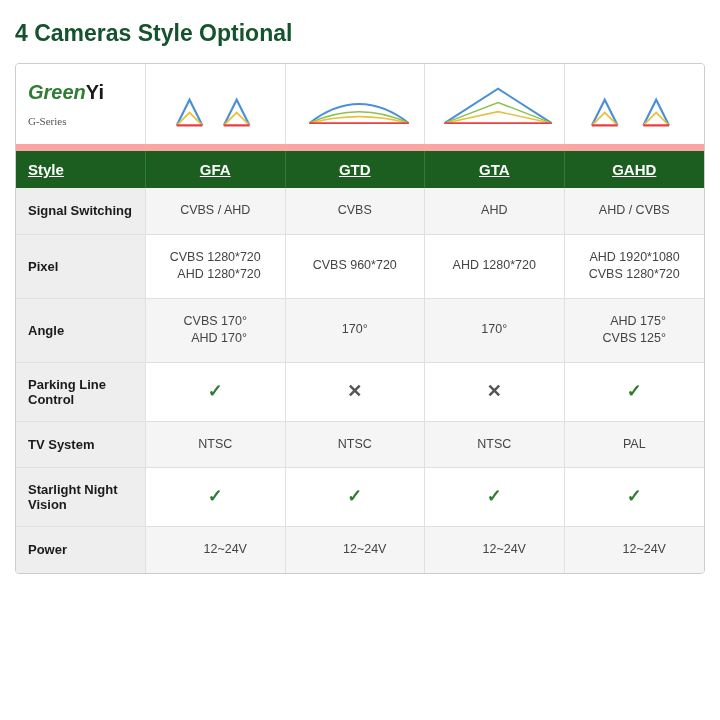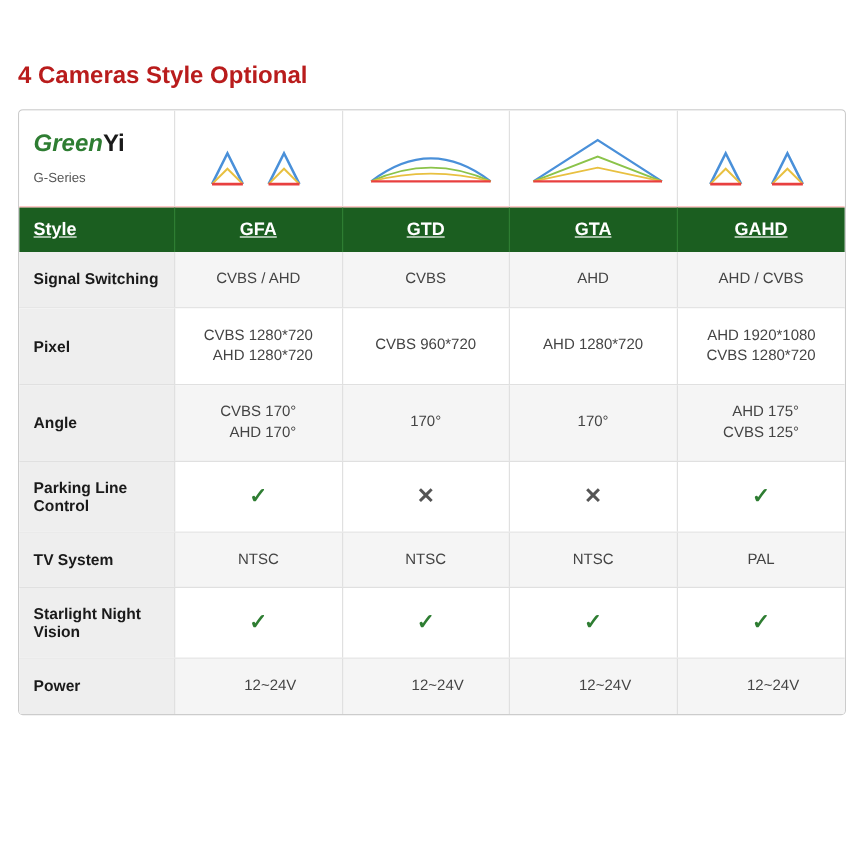--- a/index.html
+++ b/index.html
@@ -5,40 +5,39 @@
     * { margin: 0; padding: 0; box-sizing: border-box; }
     body {
       font-family: Arial, sans-serif;
       background: #fff;
       width: 720px;
       min-height: 720px;
       padding: 20px 15px;
     }
 
     .page-title {
-      font-size: 20px;
-      font-weight: bold;
-      color: #b91c1c;
+      font-size: 23px;
+      font-weight: bold;
+      color: #14532d;
       margin-bottom: 16px;
-      margin-top: 32px;
     }
 
     .table-wrapper {
       width: 100%;
       border: 1px solid #ccc;
       border-radius: 4px;
       overflow: hidden;
     }
 
     
     .image-row {
       display: grid;
       grid-template-columns: 130px 1fr 1fr 1fr 1fr;
       background: #fff;
-      border-bottom: 1px solid #fca5a5;
+      border-bottom: 7px solid #fca5a5;
     }
     .image-cell {
       padding: 10px 8px;
       display: flex;
       align-items: center;
       justify-content: center;
       border-right: 1px solid #e0e0e0;
     }
     .image-cell:last-child { border-right: none; }
     .logo-cell {
@@ -57,20 +56,21 @@
       line-height: 1.1;
     }
     .logo-text span {
       color: #1a1a1a;
       font-style: normal;
     }
     .logo-sub {
       font-size: 11px;
       color: #555;
       margin-top: 12px;
+      font-family: Liberation Serif, serif;
     }
 
     
     .camera-svg {
       width: 100%;
       height: 60px;
     }
 
     
     .header-row {

